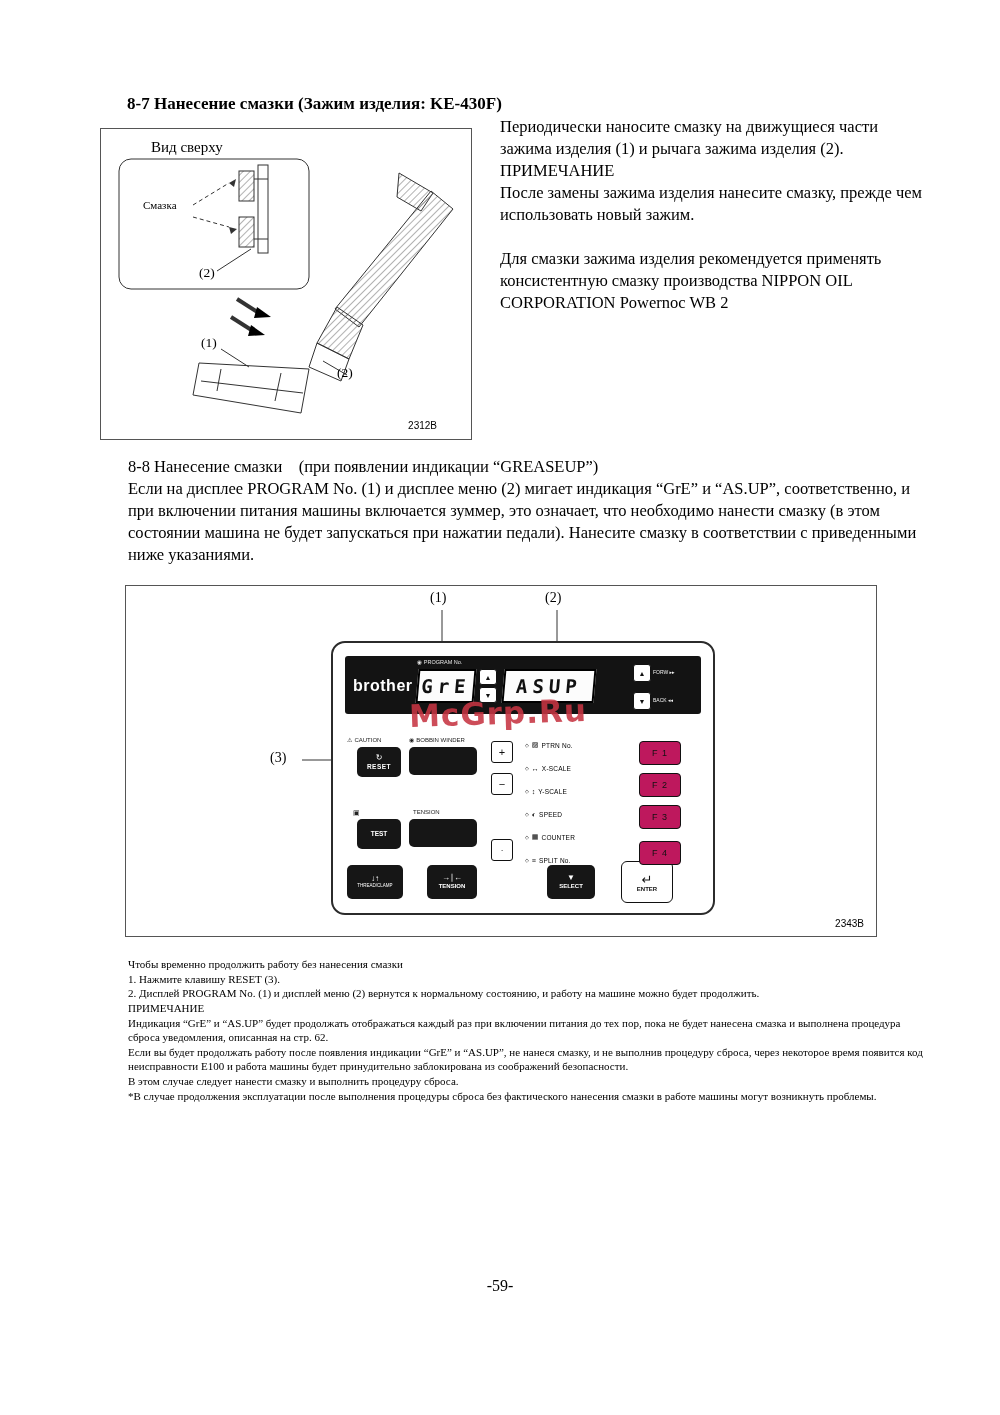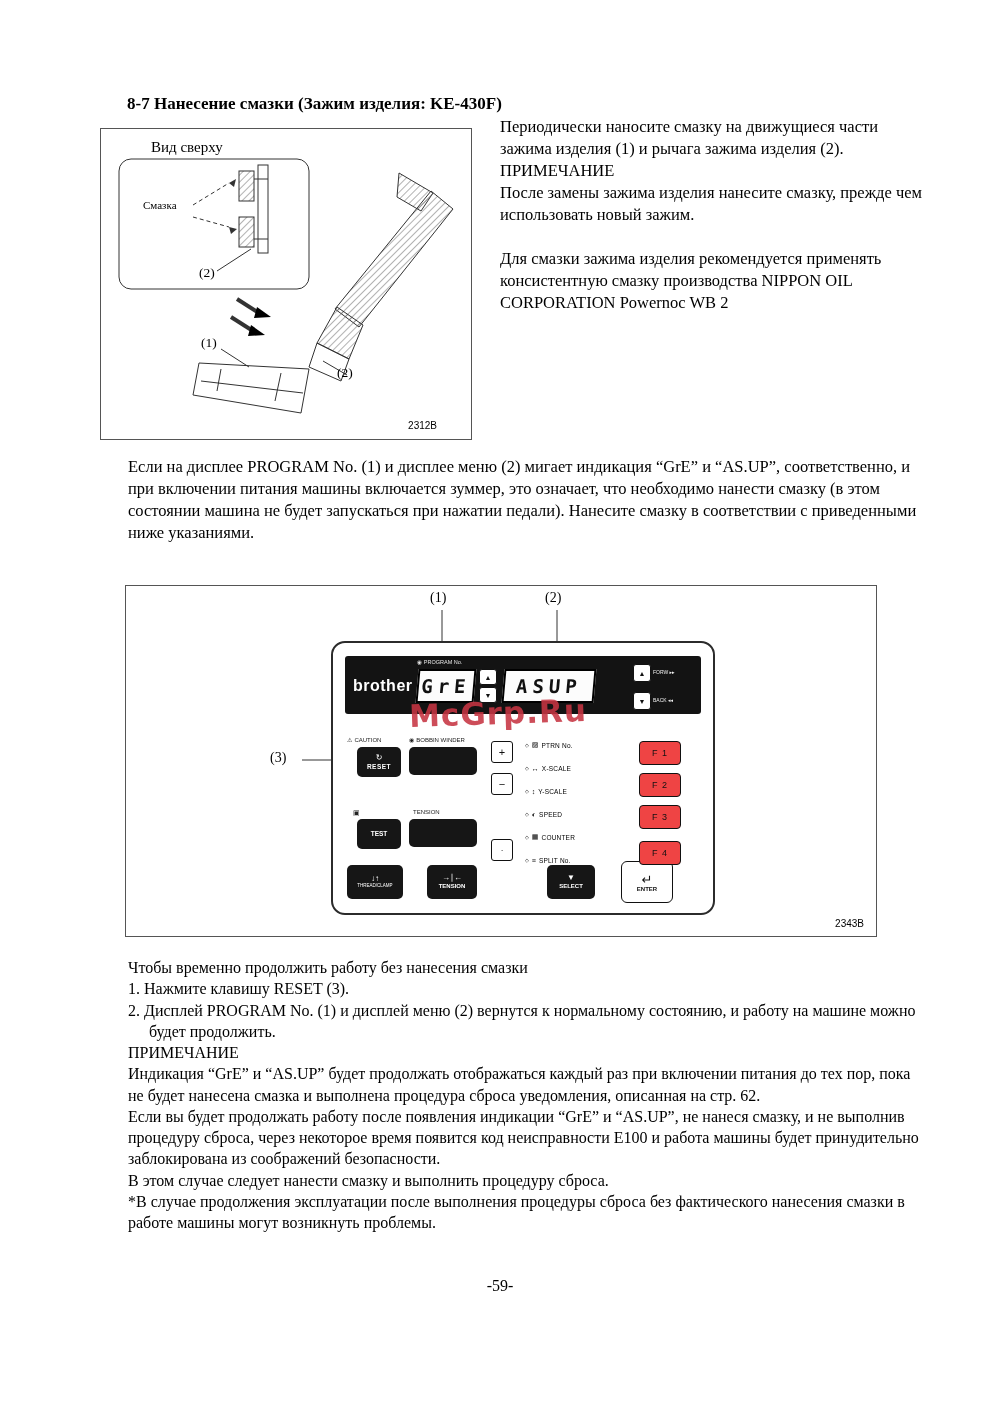--- a/index.html
+++ b/index.html
@@ -75,25 +75,25 @@
   .threadkey .ic{font-size:8px;} .threadkey .lb{font-size:4.5px;}
   .tensionkey{left:94px;top:222px;width:50px;height:34px;}
   .tensionkey .ic{font-size:8px;} .tensionkey .lb{font-size:6px;font-weight:bold;}
   .selectkey{left:214px;top:222px;width:48px;height:34px;}
   .selectkey .ic{font-size:8px;} .selectkey .lb{font-size:6px;font-weight:bold;}
   .enterkey{left:288px;top:218px;width:50px;height:40px;border:1.5px solid #111;border-radius:6px;
             background:#fff;display:flex;flex-direction:column;align-items:center;justify-content:center;color:#111;}
   .enterkey .ic{font-size:13px;line-height:1;} .enterkey .lb{font-size:6px;font-weight:bold;}
   .mi{left:192px;width:102px;height:16px;display:flex;gap:3px;align-items:center;}
   .mi .mi-d{font-size:5px;} .mi .mi-i{font-size:7px;} .mi .mi-l{font-size:6.5px;letter-spacing:.2px;}
-  .fkey{left:306px;width:40px;height:22px;border:1.5px solid #111;border-radius:4px;background:#ef4444;
+  .fkey{left:306px;width:40px;height:22px;border:1.5px solid #111;border-radius:4px;background:#be185d;
         display:flex;align-items:center;justify-content:center;font-size:9px;letter-spacing:1px;color:#111;}
 
   
-  .after{left:128px;top:957px;width:802px;font-size:16px;line-height:1.33;}
+  .after{left:128px;top:957px;width:802px;font-size:11px;line-height:1.33;}
   .hang{padding-left:21px;text-indent:-21px;}
 
   .pageno{left:0;top:1277px;width:100%;text-align:center;font-size:16px;}
   .footer{left:0;top:1324px;width:100%;text-align:center;font-size:19px;font-weight:bold;}
 </style>
 </head>
 <body>
 
 <div class="page">
 
@@ -143,20 +143,21 @@
   </div>
 
   <div class="abs colR">
     <p>Периодически наносите смазку на движущиеся части зажима изделия (1)  и рычага зажима изделия (2).</p>
     <p class="b">ПРИМЕЧАНИЕ</p>
     <p>После замены зажима изделия нанесите смазку, прежде чем использовать новый зажим.</p>
     <p class="gap">Для смазки зажима изделия рекомендуется применять консистентную смазку производства NIPPON OIL CORPORATION Powernoc WB 2</p>
   </div>
 
   <div class="abs sec88">
+    <p class="t">8-8 Нанесение смазки    (при появлении индикации “GREASEUP”)</p>
     <p>Если на дисплее PROGRAM No. (1) и дисплее меню (2) мигает индикация “GrE” и “AS.UP”, соответственно, и при включении питания машины включается зуммер, это означает, что необходимо нанести смазку (в этом состоянии машина не будет запускаться при нажатии педали). Нанесите смазку в соответствии с приведенными ниже указаниями.</p>
   </div>
 
   <div class="abs fig2">
     <svg class="fig2-lines" viewBox="0 0 750 350">
       <g stroke="#333" fill="none" stroke-width="1">
         <line x1="316" y1="24" x2="316" y2="90"></line>
         <line x1="431" y1="24" x2="431" y2="90"></line>
         <line x1="176" y1="174" x2="228" y2="174"></line>
       </g>

